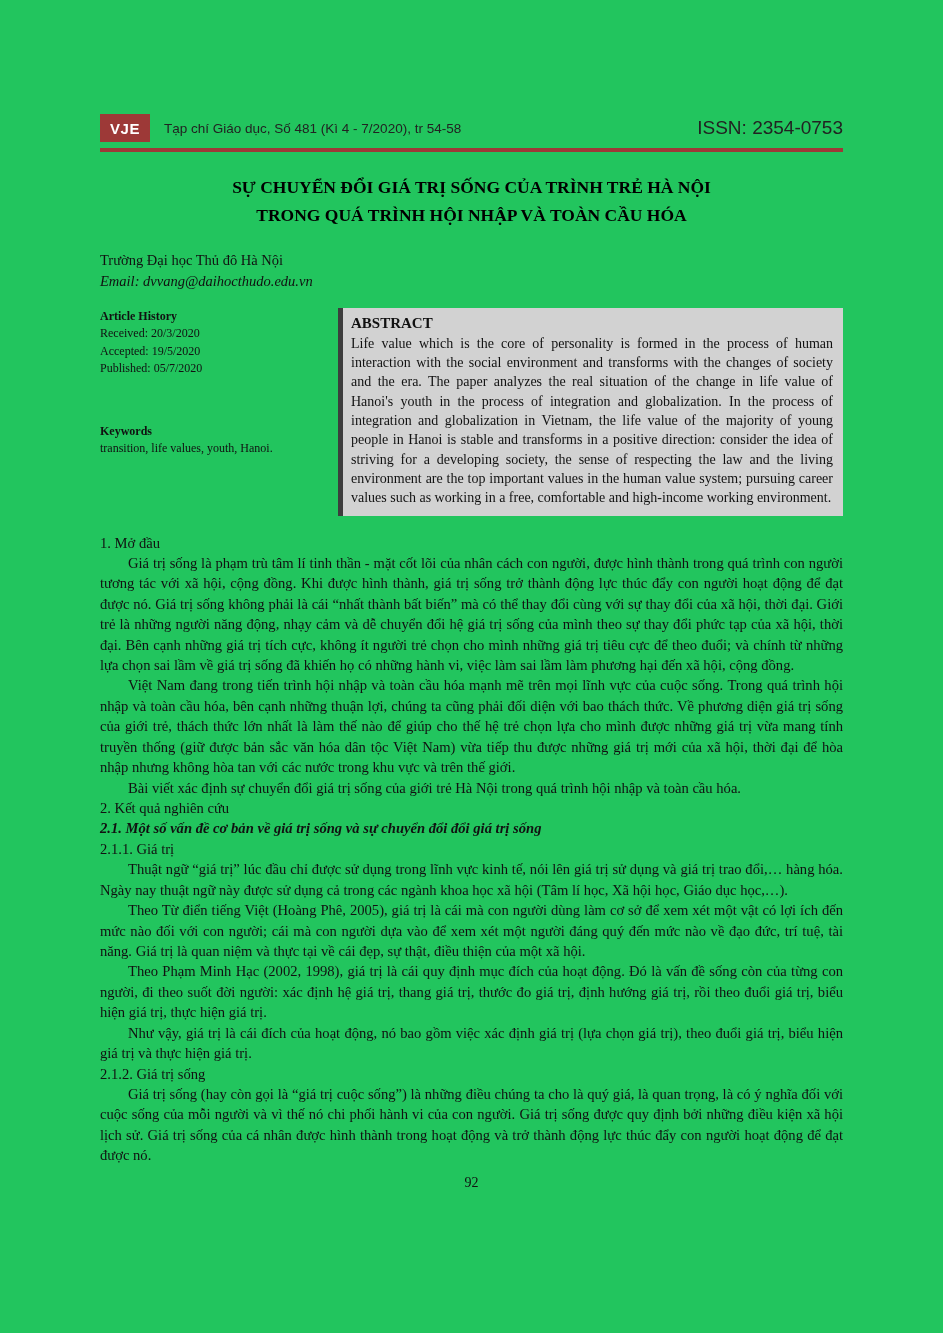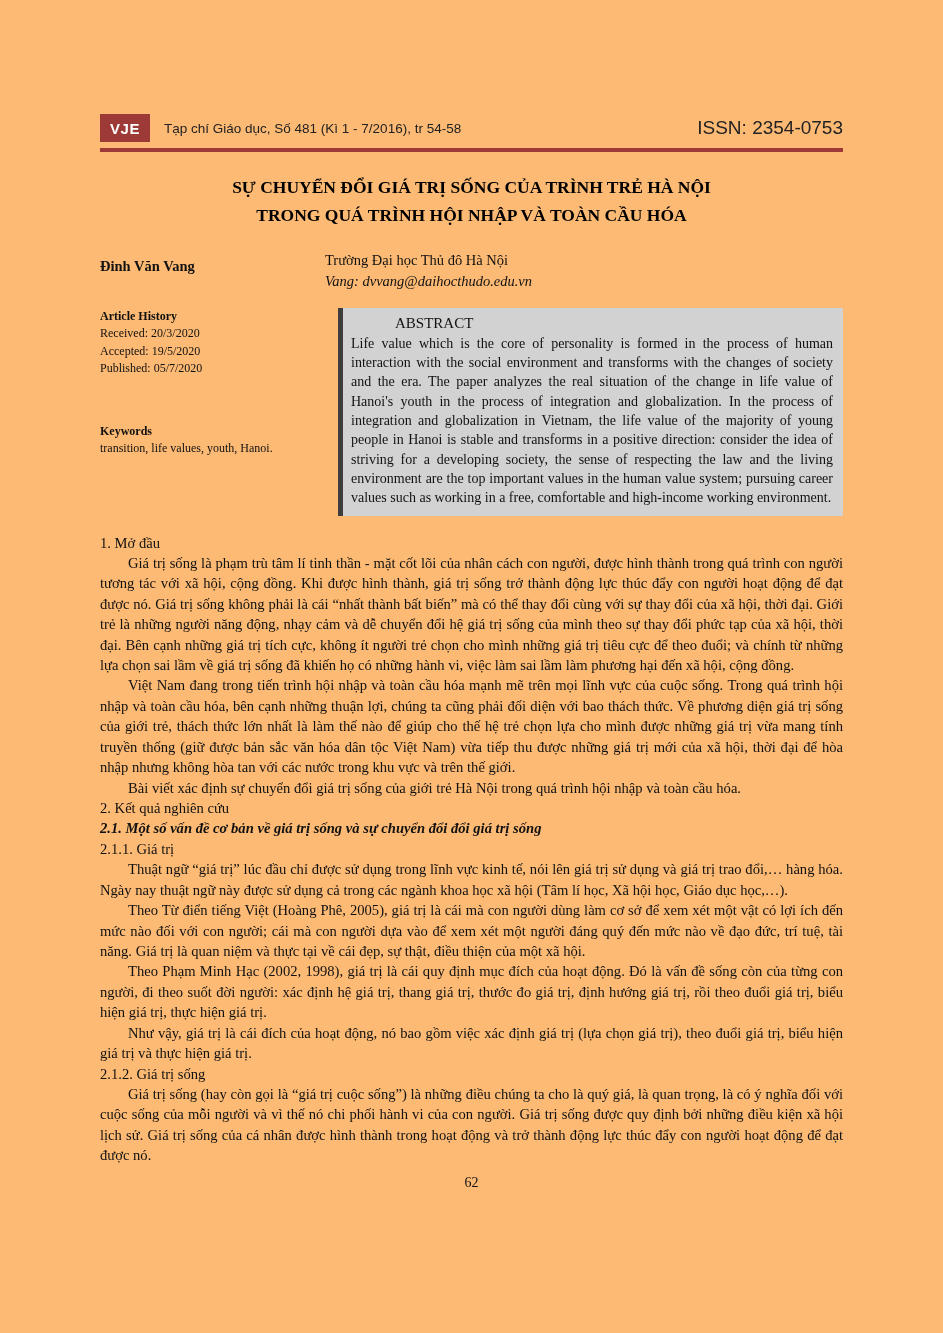--- a/index.html
+++ b/index.html
@@ -1,20 +1,20 @@
 <!DOCTYPE html>
 <html><head>
 <meta charset="utf-8">
 <style>
   html,body { margin:0; padding:0; background:#e8e8e8; }
   .page {
     position:relative;
     width:943px; height:1333px;
     margin:0 auto;
-    background:#fdba74;
+    background:#22c55e;
     font-family:"Liberation Serif", serif;
     color:#111;
     overflow:hidden;
   }
   .content {
     position:absolute; left:100px; top:0; width:743px;
   }
   
   .journal-header {
     padding-top:114px;
@@ -53,56 +53,55 @@
   .keywords-block { margin-top:45px; }
   .abstract-box {
     flex:1;
     background:#d2d2d2;
     border-left:5px solid #3d3d3d;
     padding:5px 10px 8px 8px;
     font-size:14px;
     line-height:1.38;
     text-align:justify;
   }
-  .abstract-heading { font-weight:normal; font-size:15px;margin-left:44px; }
+  .abstract-heading { font-weight:bold; font-size:15px; }
   
   .body-text { margin-top:17px; font-size:14.6px; line-height:1.4; text-align:justify; }
   .sec-h { font-weight:normal; }
   .sec-h2 { font-weight:bold; font-style:italic; }
   .sec-h3 { }
   .para { text-indent:28px; margin:0; }
   .body-text div, .body-text p { margin:0; }
   .page-number {
     position:absolute; left:0; top:1175px; width:100%;
     text-align:center; font-size:14px; color:#111;
   }
 </style>
 </head>
 <body>
 
 <div class="page">
   <div class="content">
 
     <div class="journal-header">
       <div class="logo-box">VJE</div>
-      <div class="issue-info">Tạp chí Giáo dục, Số 481 (Kì 1 - 7/2016), tr 54-58</div>
+      <div class="issue-info">Tạp chí Giáo dục, Số 481 (Kì 4 - 7/2020), tr 54-58</div>
       <div class="issn">ISSN: 2354-0753</div>
     </div>
     <div class="header-rule"></div>
 
     <div class="article-title">
       <div>SỰ CHUYỂN ĐỔI GIÁ TRỊ SỐNG CỦA TRÌNH TRẺ HÀ NỘI</div>
       <div>TRONG QUÁ TRÌNH HỘI NHẬP VÀ TOÀN CẦU HÓA</div>
     </div>
 
     <div class="author-row">
-      <div class="author-name">Đinh Văn Vang</div>
       <div class="affiliation-block">
         <div>Trường Đại học Thủ đô Hà Nội</div>
-        <div class="author-email">Vang: dvvang@daihocthudo.edu.vn</div>
+        <div class="author-email">Email: dvvang@daihocthudo.edu.vn</div>
       </div>
     </div>
 
     <div class="meta-row">
       <div class="meta-col">
         <div class="meta-heading">Article History</div>
         <div>Received: 20/3/2020</div>
         <div>Accepted: 19/5/2020</div>
         <div>Published: 05/7/2020</div>
         <div class="keywords-block">
@@ -126,14 +125,14 @@
       <div class="sec-h3">2.1.1. Giá trị</div>
       <p class="para">Thuật ngữ “giá trị” lúc đầu chỉ được sử dụng trong lĩnh vực kinh tế, nói lên giá trị sử dụng và giá trị trao đổi,… hàng hóa. Ngày nay thuật ngữ này được sử dụng cả trong các ngành khoa học xã hội (Tâm lí học, Xã hội học, Giáo dục học,…).</p>
       <p class="para">Theo Từ điển tiếng Việt (Hoàng Phê, 2005), giá trị là cái mà con người dùng làm cơ sở để xem xét một vật có lợi ích đến mức nào đối với con người; cái mà con người dựa vào để xem xét một người đáng quý đến mức nào về đạo đức, trí tuệ, tài năng. Giá trị là quan niệm và thực tại về cái đẹp, sự thật, điều thiện của một xã hội.</p>
       <p class="para">Theo Phạm Minh Hạc (2002, 1998), giá trị là cái quy định mục đích của hoạt động. Đó là vấn đề sống còn của từng con người, đi theo suốt đời người: xác định hệ giá trị, thang giá trị, thước đo giá trị, định hướng giá trị, rồi theo đuổi giá trị, biểu hiện giá trị, thực hiện giá trị.</p>
       <p class="para">Như vậy, giá trị là cái đích của hoạt động, nó bao gồm việc xác định giá trị (lựa chọn giá trị), theo đuổi giá trị, biểu hiện giá trị và thực hiện giá trị.</p>
       <div class="sec-h3">2.1.2. Giá trị sống</div>
       <p class="para">Giá trị sống (hay còn gọi là “giá trị cuộc sống”) là những điều chúng ta cho là quý giá, là quan trọng, là có ý nghĩa đối với cuộc sống của mỗi người và vì thế nó chi phối hành vi của con người. Giá trị sống được quy định bởi những điều kiện xã hội lịch sử. Giá trị sống của cá nhân được hình thành trong hoạt động và trở thành động lực thúc đẩy con người hoạt động để đạt được nó.</p>
     </div>
   </div>
 
-  <div class="page-number">62</div>
+  <div class="page-number">92</div>
 </div>
 
 </body></html>

